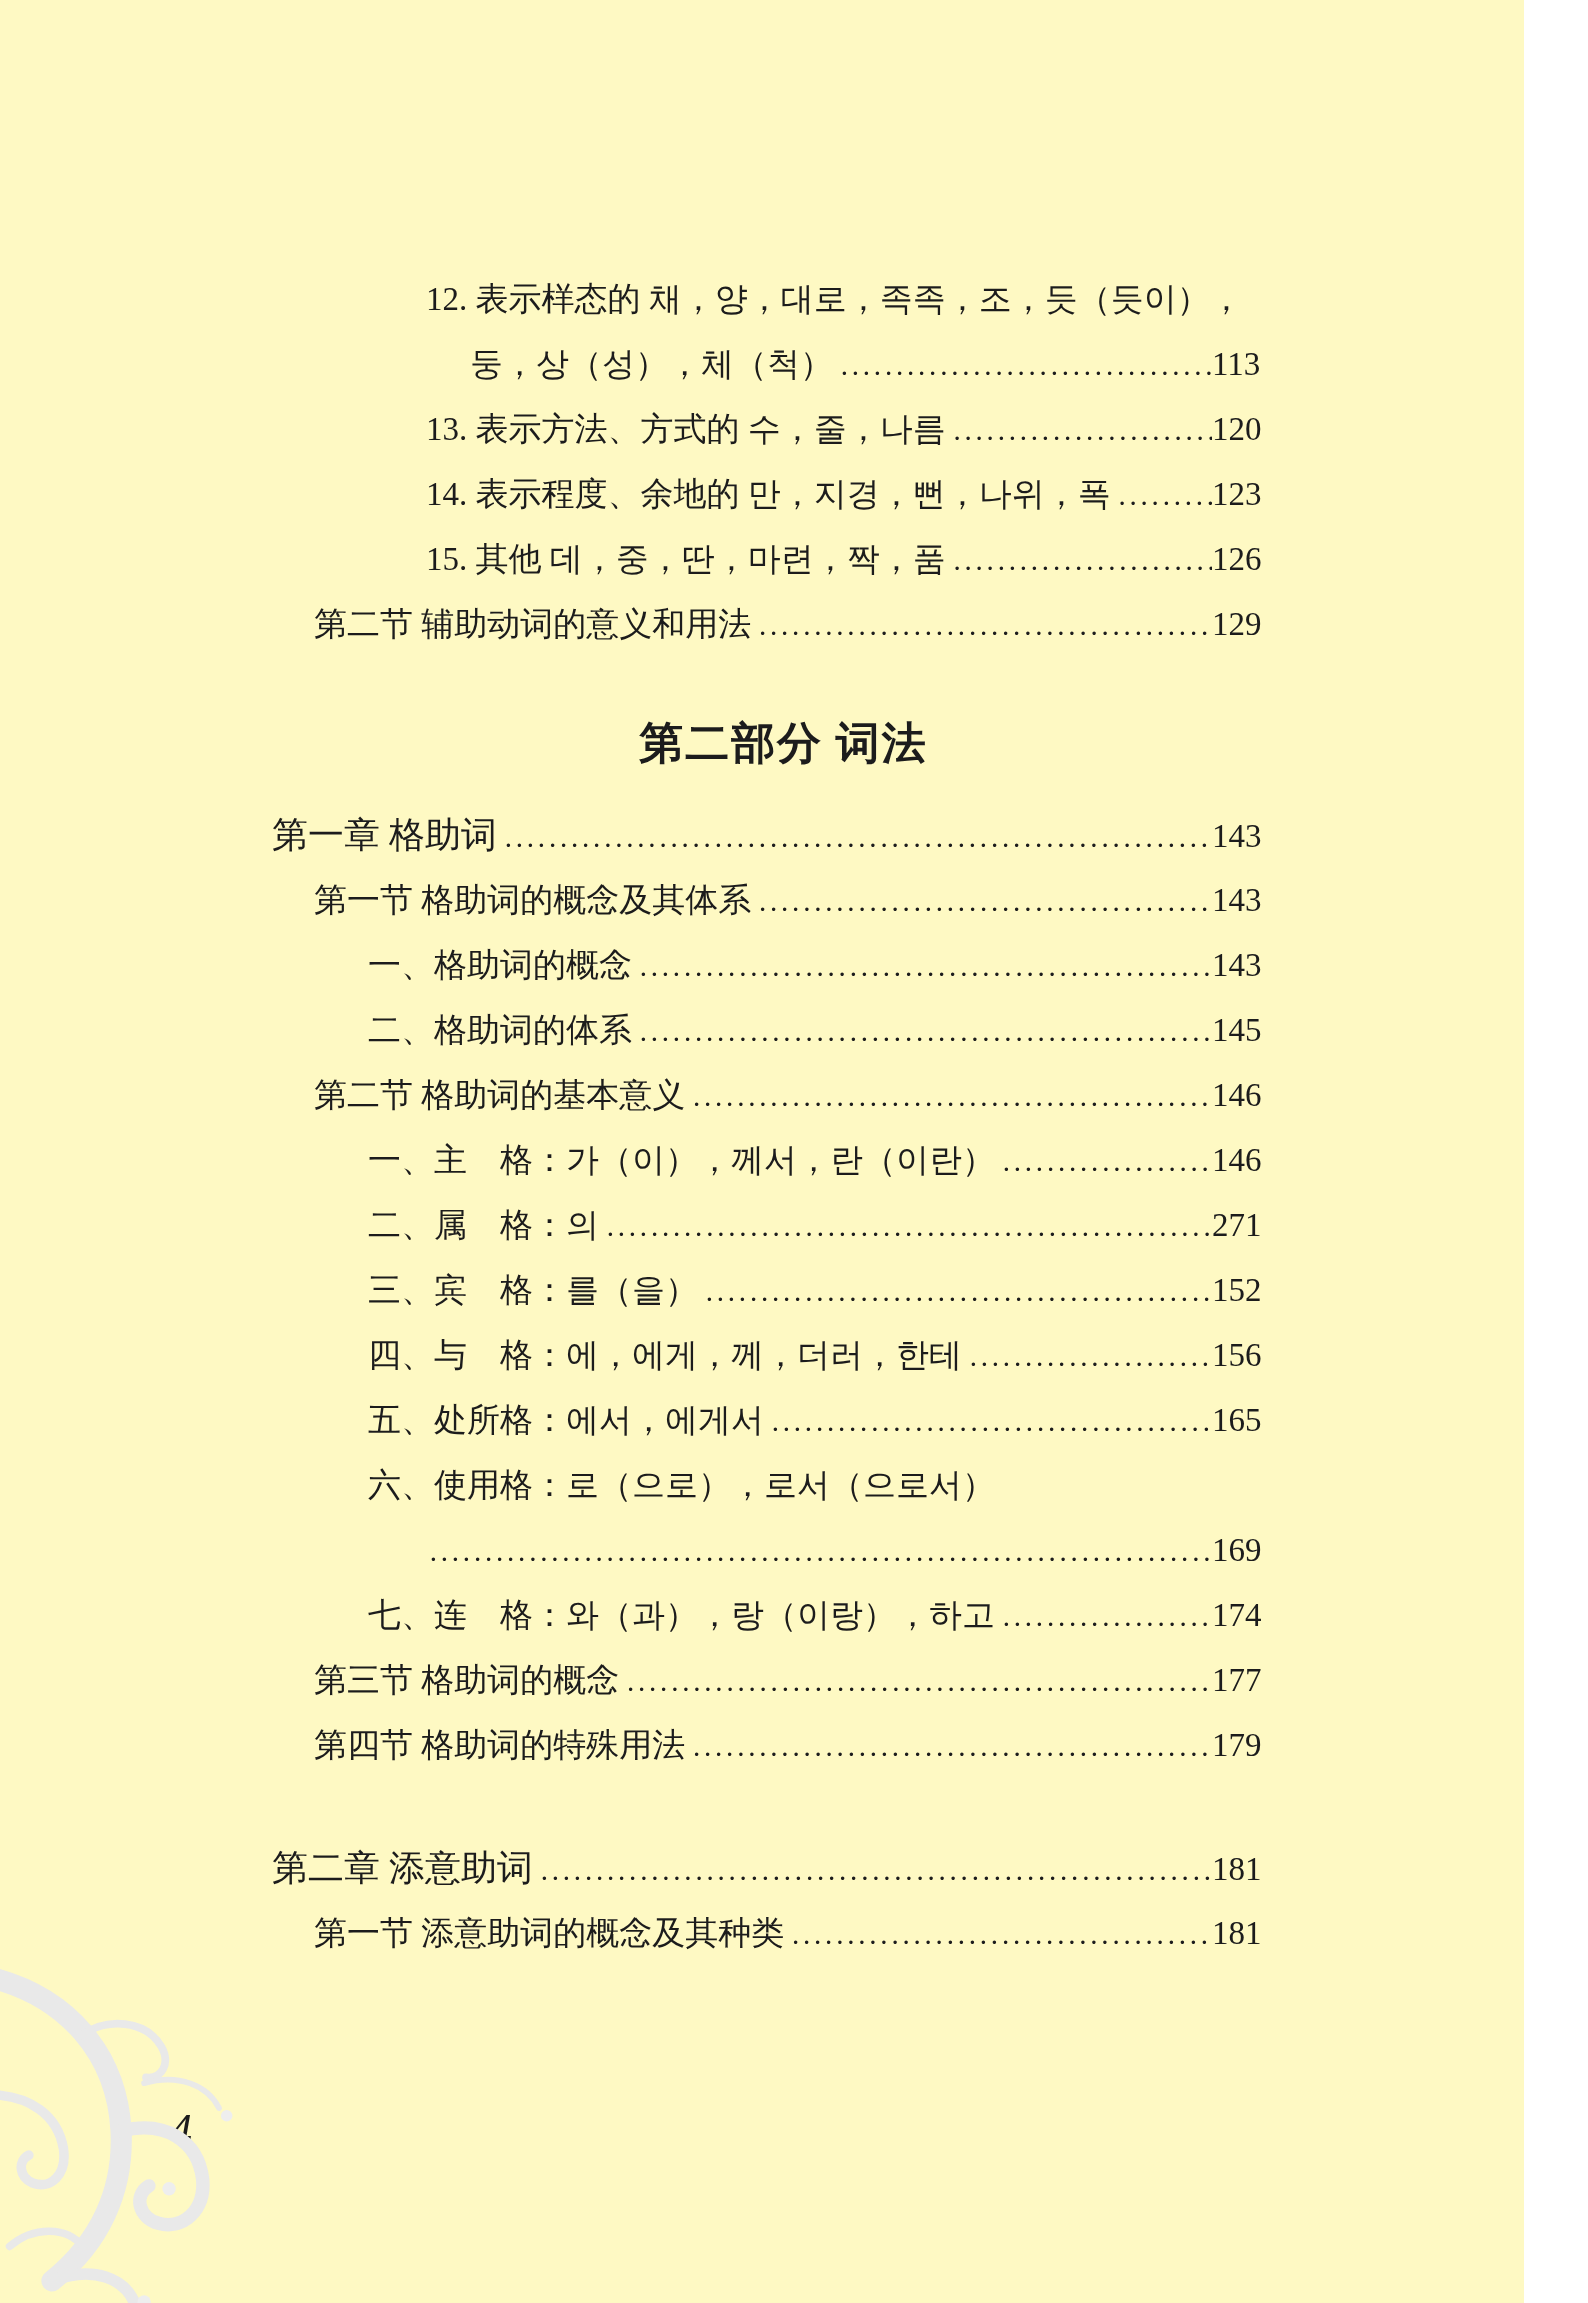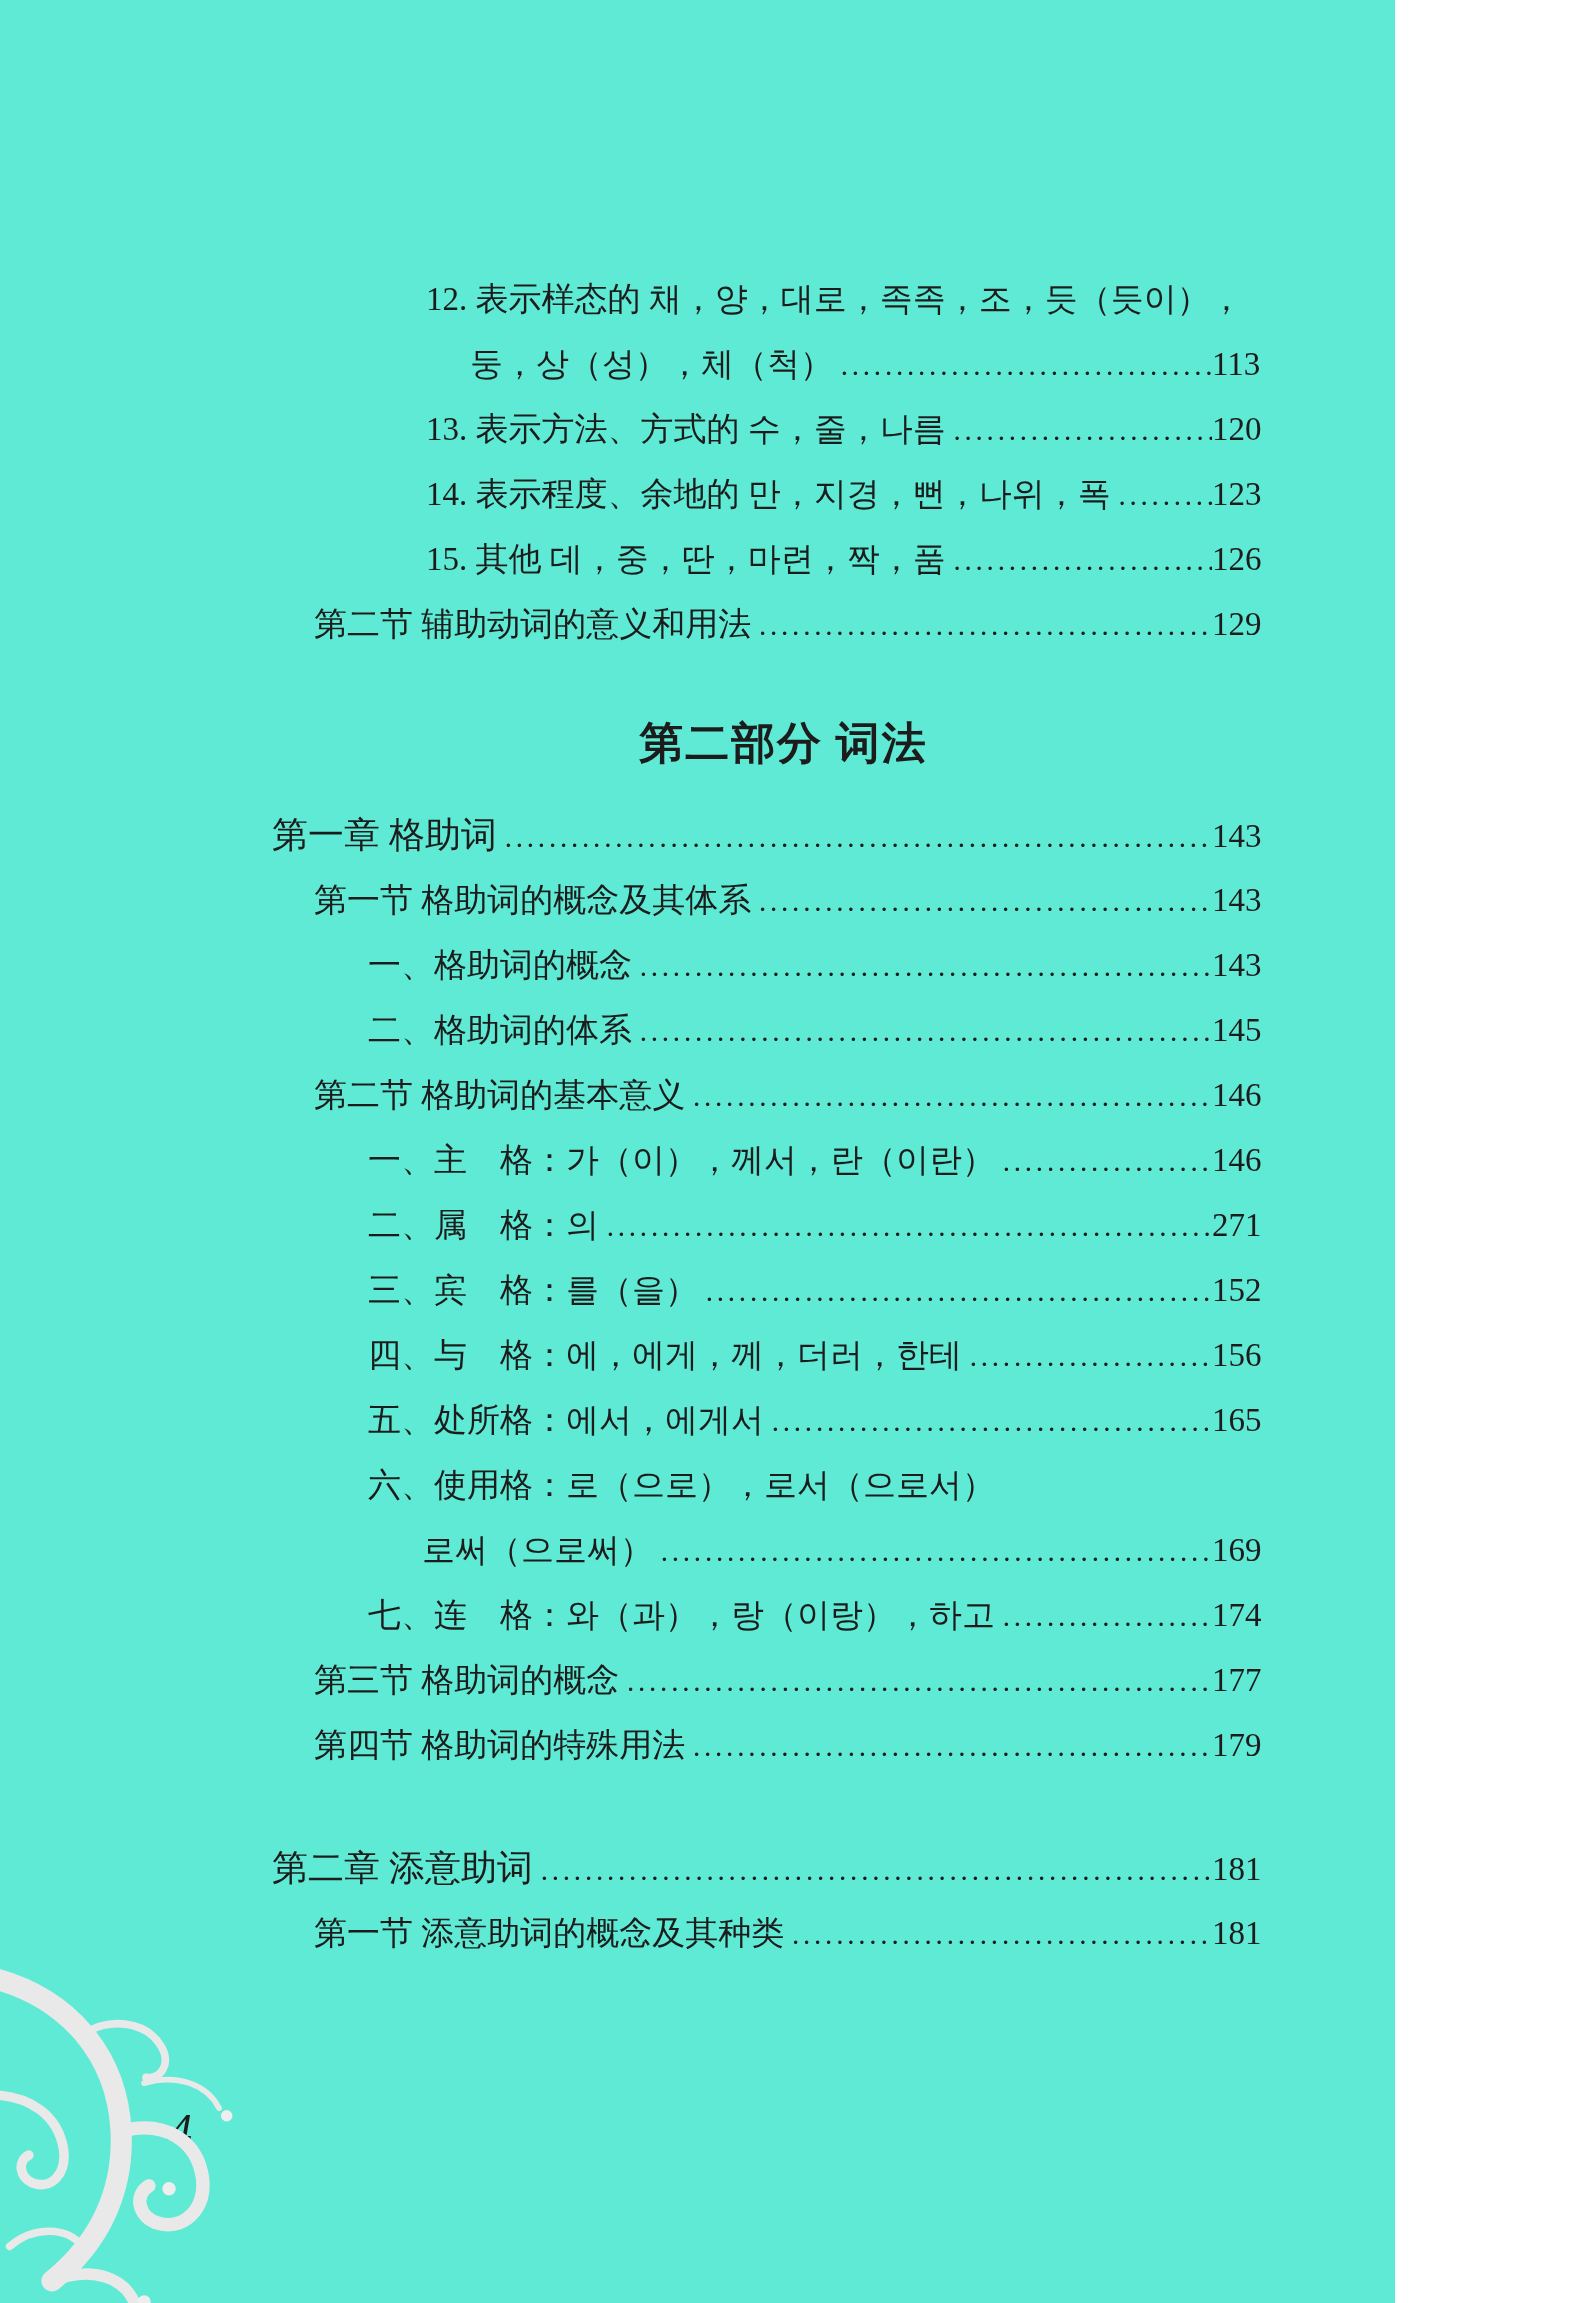--- a/index.html
+++ b/index.html
@@ -1,19 +1,19 @@
 <!DOCTYPE html>
 <html><head>
 <meta charset="utf-8">
 <style>
   html,body { margin:0; padding:0; background:#ffffff; }
   .page {
     position:relative;
-    width:1395px; height:2304px;
-    background:#5eead4;
+    width:1524px; height:2304px;
+    background:#fef9c3;
     overflow:hidden;
     font-family:"Liberation Serif","DejaVu Serif",serif;
     color:#1c1c1c;
   }
   .toc {
     position:absolute;
     left:272px; top:267px;
     width:1023px;
   }
   .row {
@@ -164,21 +164,20 @@
         <span class="title">五、处所格：에서，에게서</span>
         <span class="leader"></span>
         <span class="pagenum">165</span>
       </div>
       <div class="row lv-item">
         <span class="title">六、使用格：로（으로），로서（으로서）</span>
         <span class="leader empty"></span>
         <span class="pagenum"></span>
       </div>
       <div class="row lv-cont-b">
-        <span class="title">로써（으로써）</span>
         <span class="leader"></span>
         <span class="pagenum">169</span>
       </div>
       <div class="row lv-item">
         <span class="title">七、连　格：와（과），랑（이랑），하고</span>
         <span class="leader"></span>
         <span class="pagenum">174</span>
       </div>
       <div class="row lv-section">
         <span class="title">第三节 格助词的概念</span>

